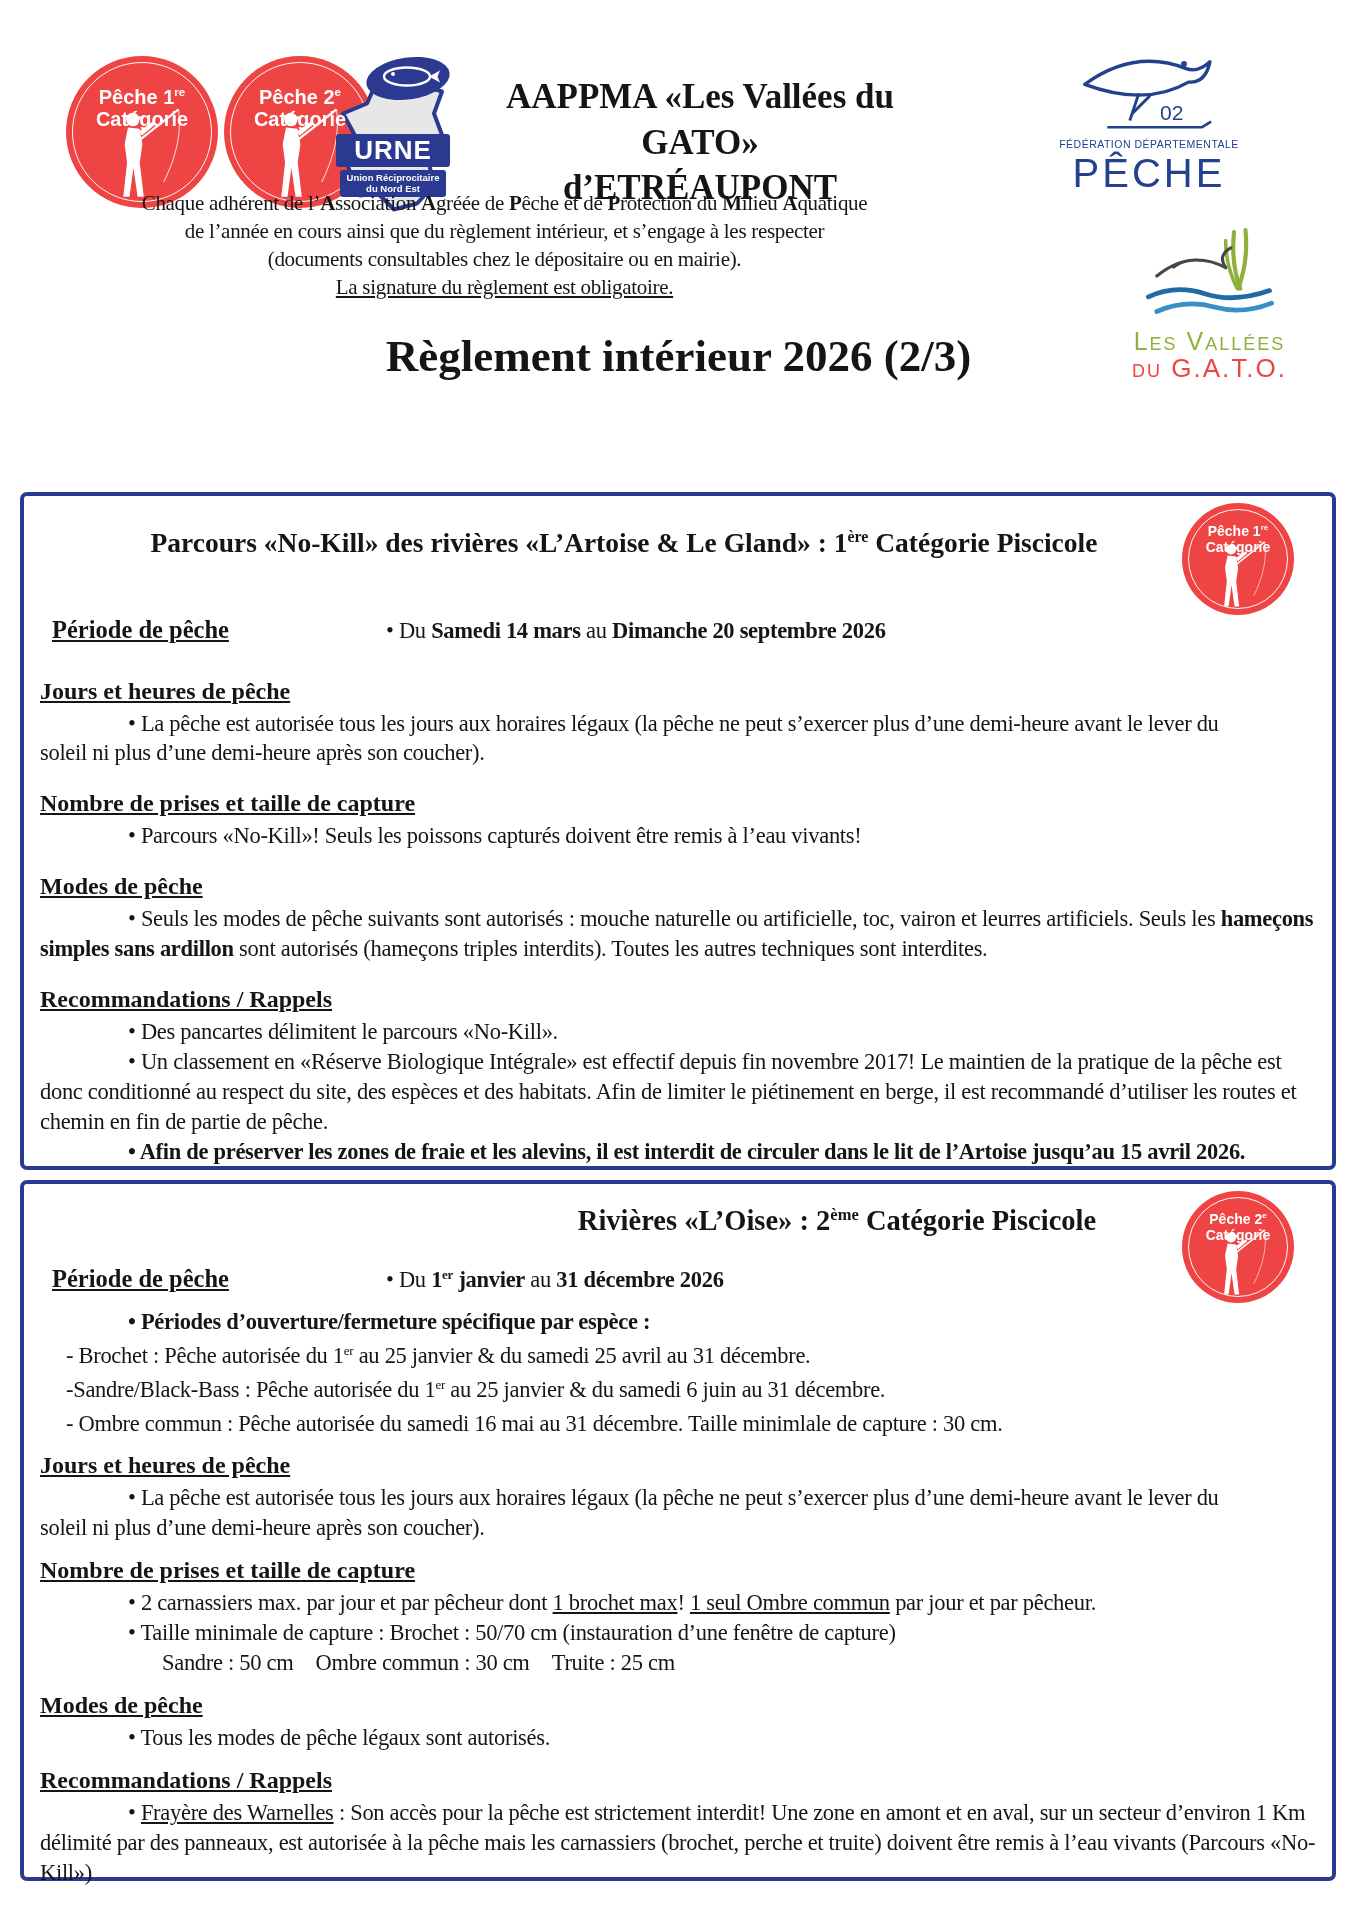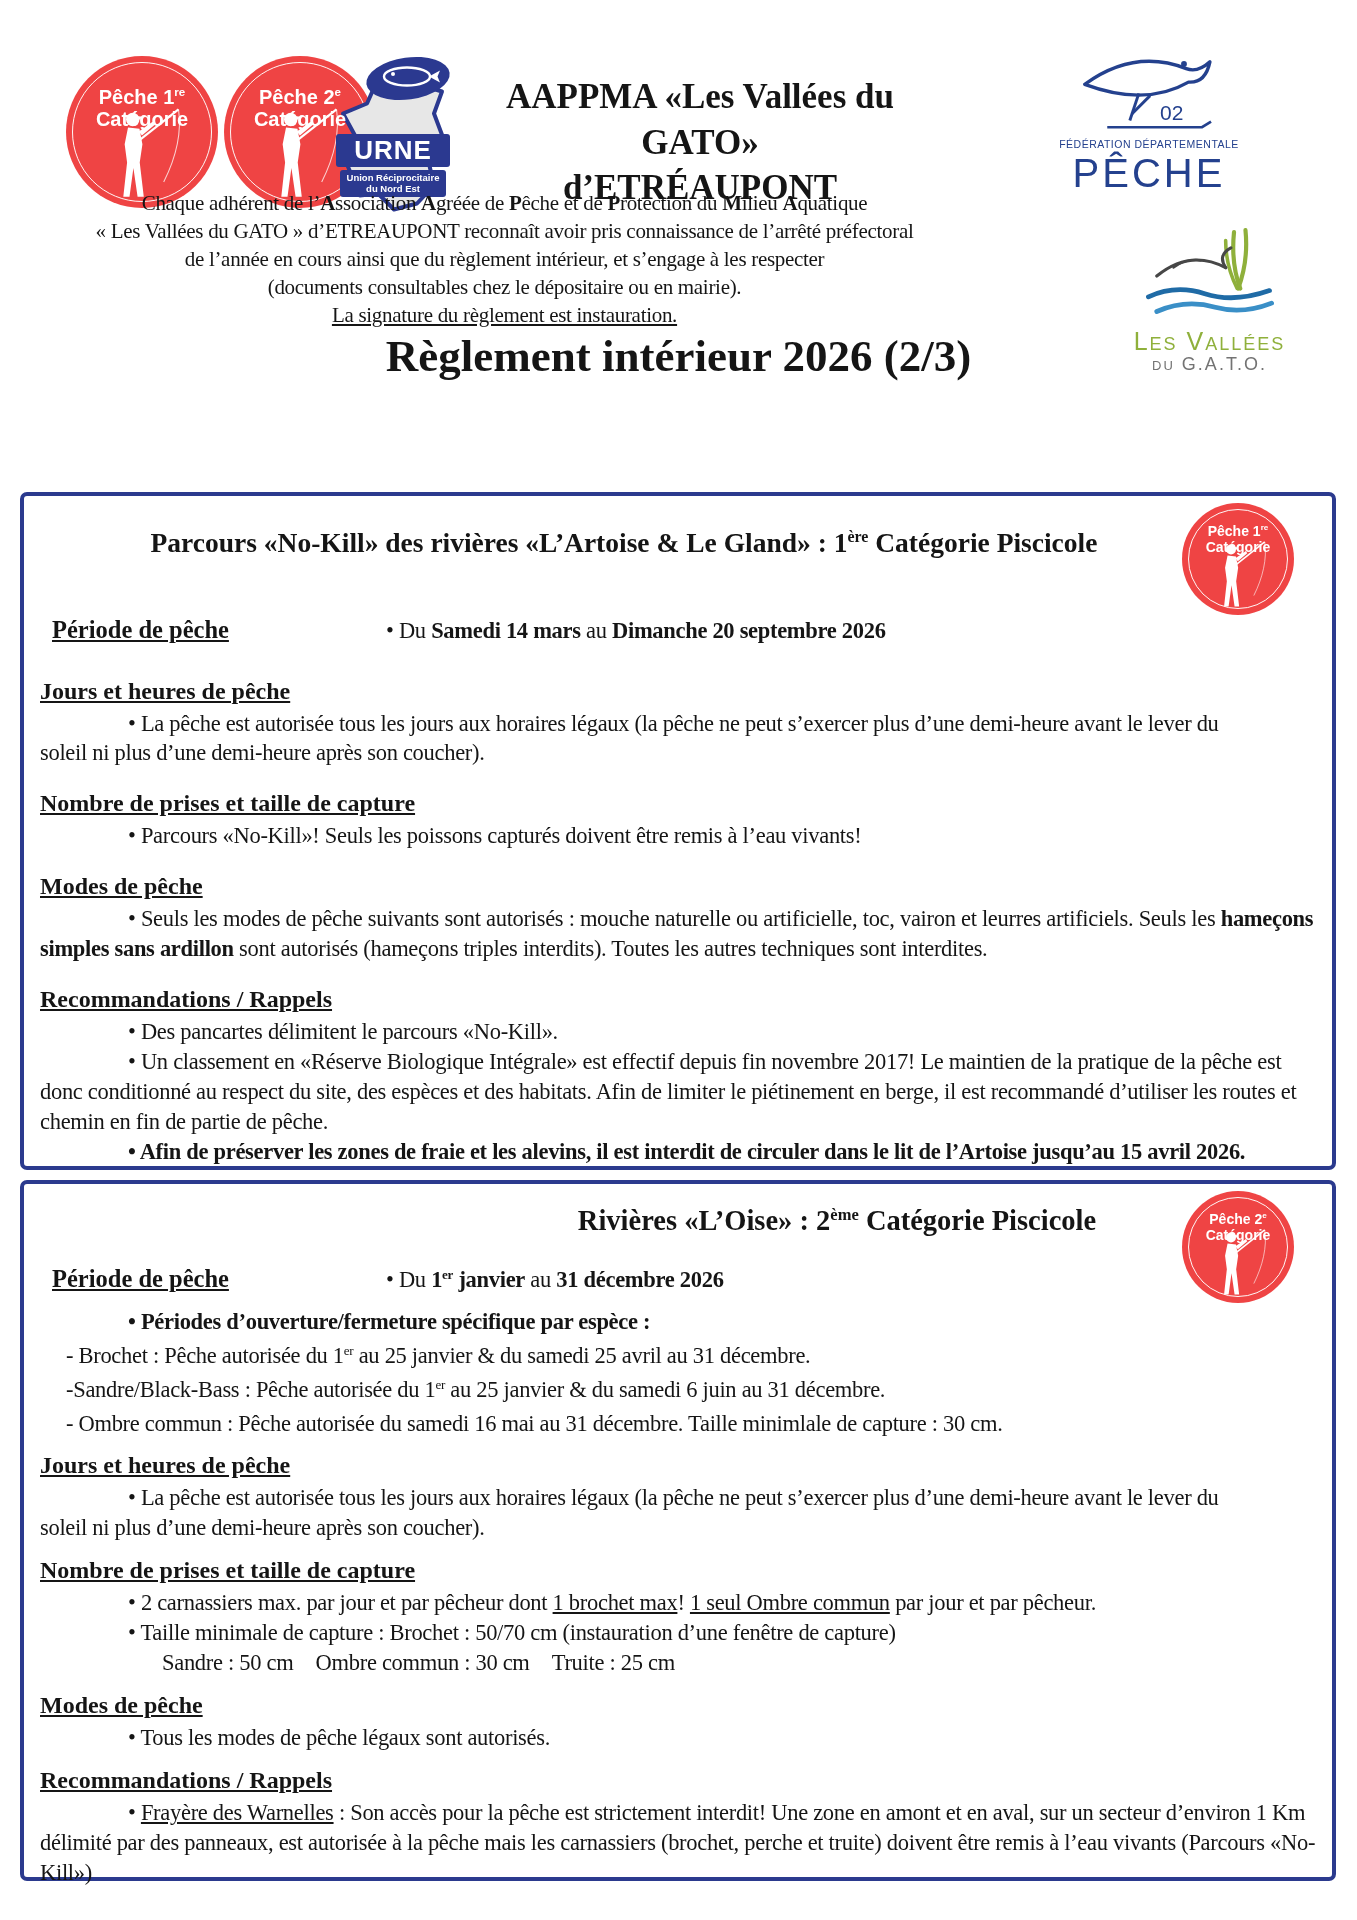--- a/index.html
+++ b/index.html
@@ -62,21 +62,21 @@
   .fed-l2 { font-size:40px; letter-spacing:3px; margin-top:1px; }
 
   
   .gato { position:absolute; left:1122px; top:228px; width:175px; text-align:center; }
   .gato-svg { width:140px; height:96px; }
   .gato-l1 {
     color:#8fb03b; font-variant:small-caps; font-size:25px; letter-spacing:2px;
     font-family:"Liberation Sans", sans-serif; line-height:1.05;
   }
   .gato-l2 {
-    color:#737373; font-variant:small-caps; font-size:18px; letter-spacing:2px;
+    color:#ef4444; font-variant:small-caps; font-size:26px; letter-spacing:2px;
     font-family:"Liberation Sans", sans-serif; line-height:1.15;
   }
 
   
   .intro {
     position:absolute; left:52px; top:190px; width:905px; text-align:center;
     font-size:21px; letter-spacing:-.3px; line-height:1.33;
   }
   .intro-underline { text-decoration:underline; }
 
@@ -197,24 +197,23 @@
       <path d="M30 38 Q42 29 56 31" stroke="#474747" stroke-width="2.2" fill="none" stroke-linecap="round"></path>
       <path d="M6 66 Q32 54 60 63 Q88 72 122 60" stroke="#1f6ba6" stroke-width="4.6" fill="none" stroke-linecap="round"></path>
       <path d="M14 80 Q42 68 70 76 Q96 83 124 72" stroke="#3a8fc7" stroke-width="4.6" fill="none" stroke-linecap="round"></path>
     </svg>
     <div class="gato-l1">Les Vallées</div>
     <div class="gato-l2">du G.A.T.O.</div>
   </div>
 
   <div class="intro">
     <div class="intro-line"><span>Chaque adhérent de l’</span><span class="b">A</span><span>ssociation </span><span class="b">A</span><span>gréée de </span><span class="b">P</span><span>êche et de </span><span class="b">P</span><span>rotection du </span><span class="b">M</span><span>ilieu </span><span class="b">A</span><span>quatique</span></div>
-    <div class="intro-line">« Les Vallées du GATO » d’ETREAUPONT reconnaît avoir pris connaissance de l’arrêté préfectoral</div>
     <div class="intro-line">de l’année en cours ainsi que du règlement intérieur, et s’engage à les respecter</div>
     <div class="intro-line">(documents consultables chez le dépositaire ou en mairie).</div>
-    <div class="intro-line intro-underline">La signature du règlement est instauration.</div>
+    <div class="intro-line intro-underline">La signature du règlement est obligatoire.</div>
   </div>
 
   <h1 class="main-title">Règlement intérieur 2026 (2/3)</h1>
 
   <section class="rule-box box1">
     <div class="badge badge-sm box-badge">
       <div class="badge-txt">
         <div><span>Pêche 1</span><sup>re</sup></div>
         <div>Catégorie</div>
       </div>

